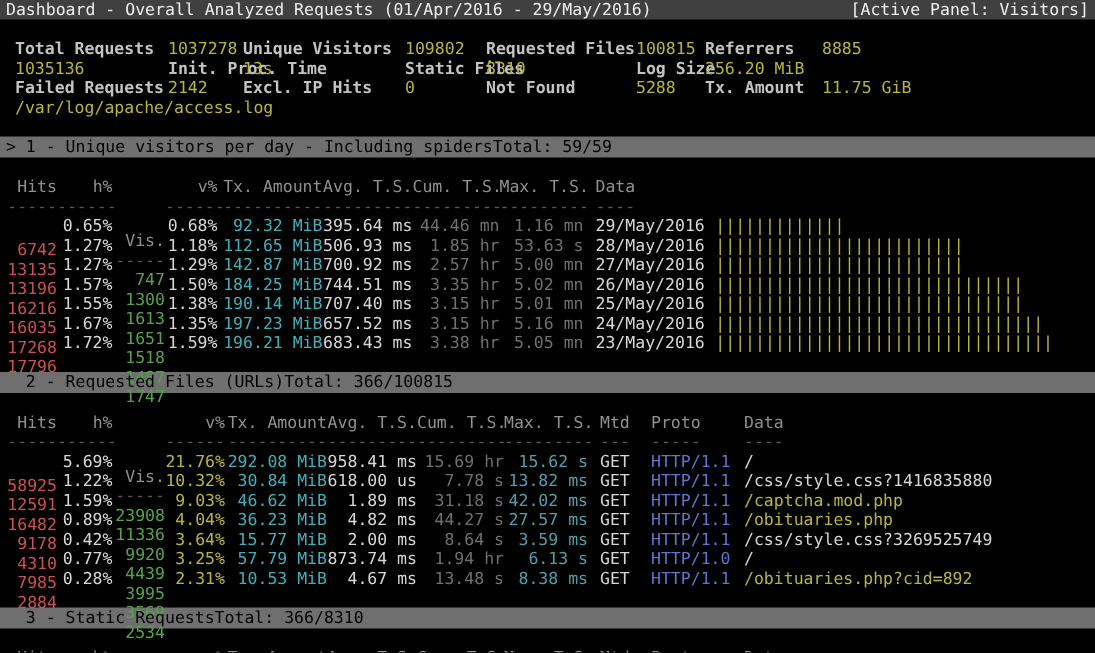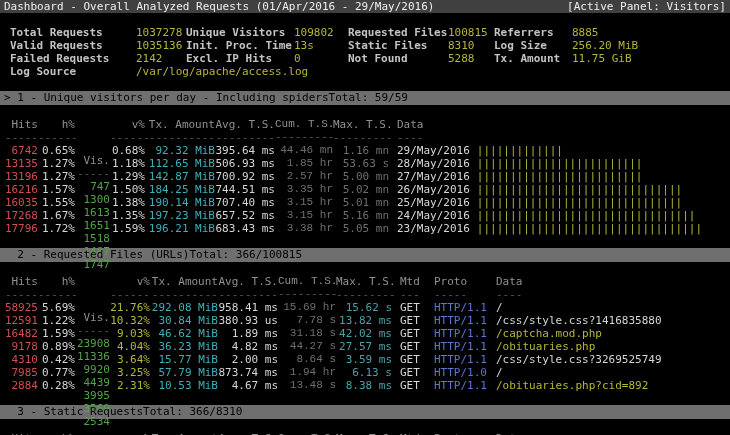--- a/index.html
+++ b/index.html
@@ -20,51 +20,51 @@
   }
   .secbar {
     height: 14px; background: #6f6f6f; color: #000;
     display: flex; padding: 0 6px 0 4px;
     cursor: default;
   }
 
   .sum-row { height: 13px; display: flex; padding-left: 10px; }
   .sum-row span { display: inline-block; overflow: visible; }
   .sum-row span:nth-child(1) { width: 102px; }
-  .sum-row span:nth-child(2) { width: 50px; margin-left: 24px; }
+  .sum-row span:nth-child(2) { width: 50px; }
   .sum-row span:nth-child(3) { width: 108px; }
   .sum-row span:nth-child(4) { width: 54px; }
   .sum-row span:nth-child(5) { width: 100px; }
   .sum-row span:nth-child(6) { width: 46px; }
   .sum-row span:nth-child(7) { width: 78px; }
   .sum-lbl { color: #c3c3c3; font-weight: bold; }
   .sum-val { color: #b6b63a; }
 
   .vrow, .frow { display: flex; height: 13px; }
   .vrow span, .frow span { display: inline-block; text-align: right; }
 
   .vrow .c0, .frow .c0 { width: 38px; }
   .vrow .c1, .frow .c1 { width: 37px; }
   .vrow .c2, .frow .c2 { width: 35px; margin-top: 36px; }
   .vrow .c3 { width: 35px; }
   .frow .c3 { width: 40px; }
   .vrow .c4 { width: 70px; }
   .frow .c4 { width: 68px; }
   .vrow .c5, .frow .c5 { width: 60px; }
-  .vrow .c6, .frow .c6 { width: 58px; font-family: Liberation Mono, monospace; }
+  .vrow .c6, .frow .c6 { width: 58px; }
   .vrow .c7, .frow .c7 { width: 56px; }
   .vrow .c8 { padding-left: 8px; text-align: left; flex: 1; }
   .frow .c8 { width: 36px; padding-left: 8px; text-align: left; }
   .frow .c9 { width: 60px; padding-left: 6px; text-align: left; }
   .frow .c10 { padding-left: 8px; text-align: left; flex: 1; }
 
   .hdr span { color: #909090; }
   .dash span { color: #585858; }
 
-  .red  { color: #ce4f4f; }
+  .red  { color: #ce4f4f; margin-top: 16px; }
   .grn  { color: #55a349; }
   .cyn  { color: #3fafb8; }
   .yel  { color: #b6b63a; }
   .wht  { color: #d6d6d6; }
   .dim  { color: #6f6f6f; }
   .teal { color: #4f9faa; }
   .blu  { color: #5b77cf; }
   .date { color: #d8d8d8; }
   .bars { color: #b6b63a; margin-left: 7px; }
 </style>
@@ -83,41 +83,39 @@
       <span class="sum-lbl">Total Requests</span>
       <span class="sum-val">1037278</span>
       <span class="sum-lbl">Unique Visitors</span>
       <span class="sum-val">109802</span>
       <span class="sum-lbl">Requested Files</span>
       <span class="sum-val">100815</span>
       <span class="sum-lbl">Referrers</span>
       <span class="sum-val">8885</span>
     </div>
     <div class="sum-row">
-      <span class="sum-lbl">Valid Requests</span>
       <span class="sum-val">1035136</span>
       <span class="sum-lbl">Init. Proc. Time</span>
       <span class="sum-val">13s</span>
       <span class="sum-lbl">Static Files</span>
       <span class="sum-val">8310</span>
       <span class="sum-lbl">Log Size</span>
       <span class="sum-val">256.20 MiB</span>
     </div>
     <div class="sum-row">
       <span class="sum-lbl">Failed Requests</span>
       <span class="sum-val">2142</span>
       <span class="sum-lbl">Excl. IP Hits</span>
       <span class="sum-val">0</span>
       <span class="sum-lbl">Not Found</span>
       <span class="sum-val">5288</span>
       <span class="sum-lbl">Tx. Amount</span>
       <span class="sum-val">11.75 GiB</span>
     </div>
     <div class="sum-row">
-      <span class="sum-lbl">Log Source</span>
       <span class="sum-val">/var/log/apache/access.log</span>
     </div>
   </div>
 
 <div class="line"></div>
 
 <div class="secbar">
   <span>&gt; 1 - Unique visitors per day - Including spiders</span>
   <span>Total: 59/59</span>
 </div>
@@ -274,21 +272,21 @@
       <span class="c8 wht">GET</span>
       <span class="c9 blu">HTTP/1.1</span>
       <span class="c10 wht">/</span>
     </div>
     <div class="frow">
       <span class="c0 red">12591</span>
       <span class="c1 wht">1.22%</span>
       <span class="c2 grn">11336</span>
       <span class="c3 yel">10.32%</span>
       <span class="c4 cyn">30.84 MiB</span>
-      <span class="c5 wht">380.93 us</span>
+      <span class="c5 wht">618.00 us</span>
       <span class="c6 dim">7.78 s</span>
       <span class="c7 teal">13.82 ms</span>
       <span class="c8 wht">GET</span>
       <span class="c9 blu">HTTP/1.1</span>
       <span class="c10 wht">/css/style.css?1416835880</span>
     </div>
     <div class="frow">
       <span class="c0 red">16482</span>
       <span class="c1 wht">1.59%</span>
       <span class="c2 grn">9920</span>

